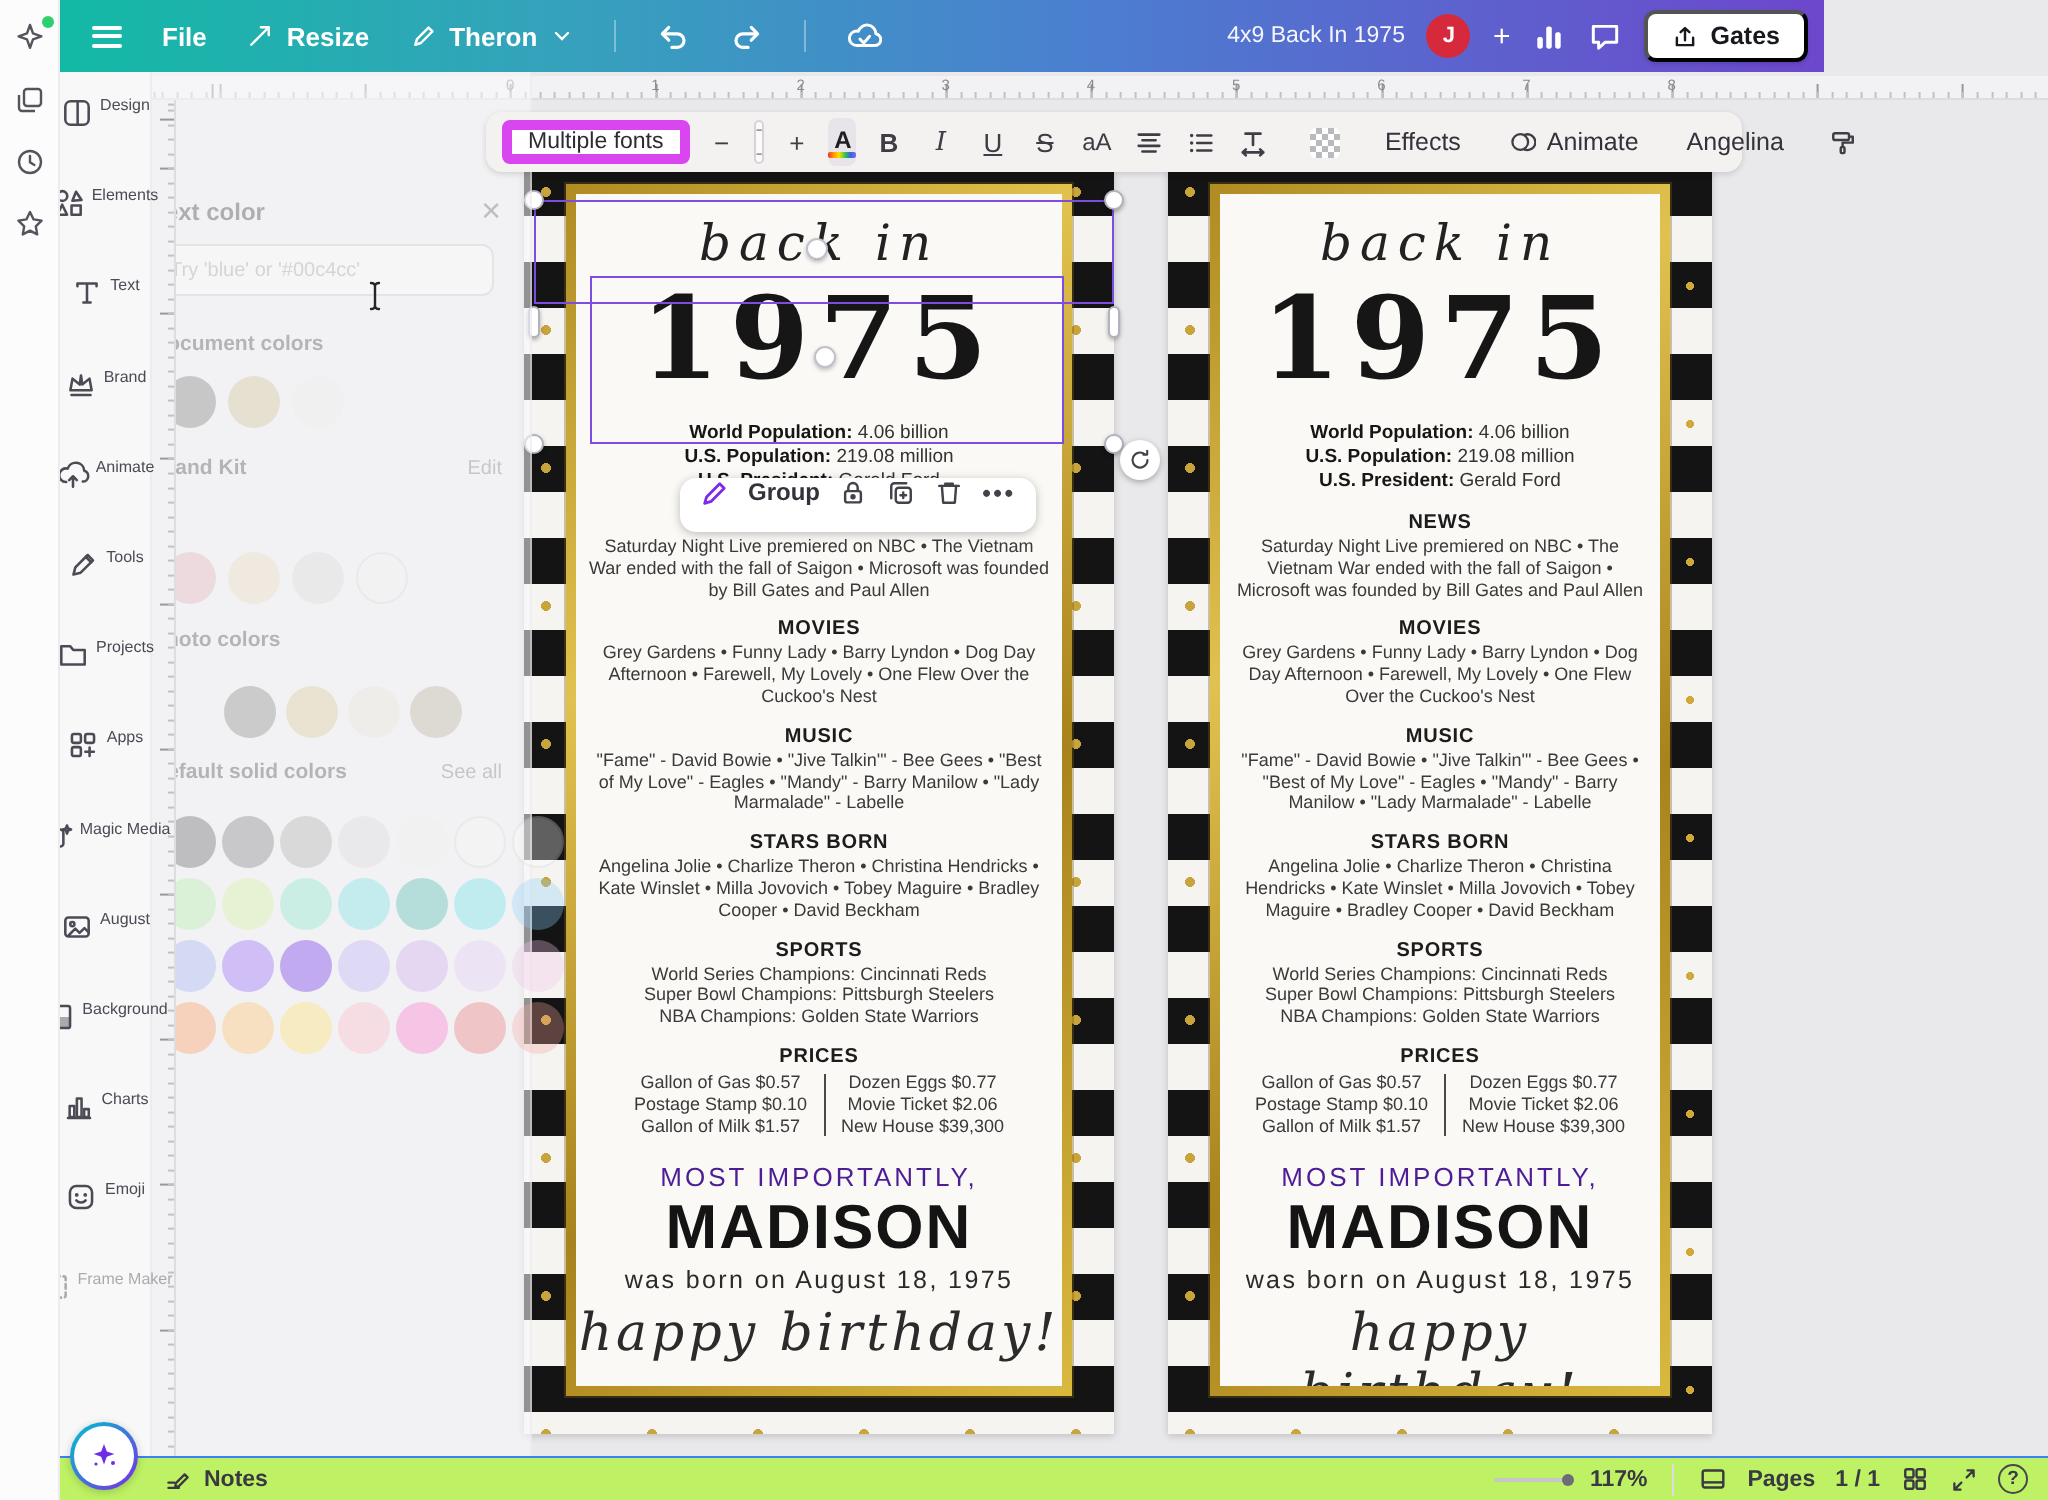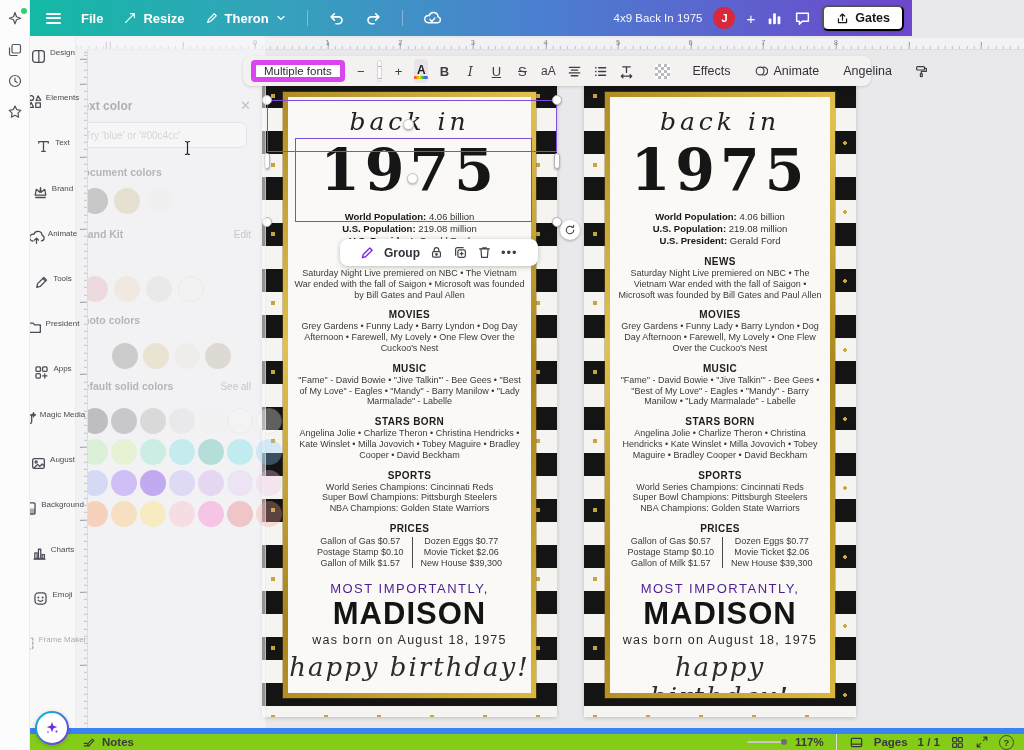--- a/index.html
+++ b/index.html
@@ -55,21 +55,21 @@
 .p-most{margin-top:12px;font-size:13px;letter-spacing:1.5px;color:#4c1d95}
 .p-name{font-size:31px;line-height:33px;font-weight:700;letter-spacing:1px;color:#141414;margin-top:1px}
 .p-born{font-size:12.5px;letter-spacing:1.2px;color:#2a2a2a;margin-top:3px}
 .p-wish{font-family:"DejaVu Serif",serif;font-style:italic;font-size:26px;letter-spacing:2px;color:#2b2b2b;margin-top:5px}
 
 .sel-box{position:absolute;border:1.5px solid #7d4ce0;z-index:5}
 .hnd{position:absolute;width:10px;height:10px;border-radius:50%;background:#fff;border:1px solid #b4b1bd;box-shadow:0 1px 2px rgba(0,0,0,.3);z-index:6}
 .hnd-pill{position:absolute;width:6px;height:16px;border-radius:3px;background:#fff;border:1px solid #b4b1bd;box-shadow:0 1px 2px rgba(0,0,0,.3);z-index:6}
 .hnd-ctr{position:absolute;width:11px;height:11px;border-radius:50%;background:#fff;border:1px solid #c3c0cc;box-shadow:0 1px 2px rgba(0,0,0,.25);z-index:6}
 .rotate-hnd{position:absolute;width:20px;height:20px;border-radius:50%;background:#fff;box-shadow:0 1px 3px rgba(0,0,0,.3);z-index:6;display:flex;align-items:center;justify-content:center;color:#43424a;font-size:11px}
-.grp-bar{position:absolute;left:264px;top:203px;height:27px;background:#fff;border-radius:8px;box-shadow:0 1px 5px rgba(0,0,0,.25);z-index:7;display:flex;align-items:center;gap:9px;padding:0 20px;color:#43424a}
+.grp-bar{position:absolute;left:264px;top:203px;height:27px;background:#fff;border-radius:8px;box-shadow:0 1px 5px rgba(0,0,0,.25);z-index:7;display:flex;gap:9px;padding:0 10px;color:#43424a}
 .grp-bar .glabel{font-size:12px;font-weight:700;color:#33323a}
 
 .fade-panel{position:absolute;left:56px;top:36px;width:210px;bottom:22px;background:rgba(250,250,251,.55);z-index:10;border-right:1px solid rgba(230,230,233,.5)}
 .fp{opacity:.32}
 .fp-row{display:flex;justify-content:space-between;align-items:center;position:absolute;left:20px;right:14px}
 .fp-title{font-size:12px;font-weight:700;color:#22212a}
 .fp-x{font-size:13px;color:#55545d}
 .fp-search{position:absolute;left:20px;right:18px;top:86px;height:26px;border:1px solid #c9c9cf;border-radius:6px;background:#fff;display:flex;align-items:center;padding:0 8px;font-size:10px;color:#9a9aa2}
 .fp-label{font-size:10.5px;font-weight:700;color:#33323b}
 .fp-link{font-size:10px;color:#6b6a73}
@@ -80,21 +80,21 @@
 .font-box{width:97px;height:22px;background:#fff;border:5px solid #d946ef;border-radius:4px;font-size:11.5px;color:#2e2b33;display:flex;align-items:center;padding:0 8px;white-space:nowrap}
 .t-btn{min-width:20px;height:24px;display:flex;align-items:center;justify-content:center;font-size:13px;border-radius:4px;padding:0 2px}
 .size-box{width:26px;height:22px;border:1px solid #d6d3d9;border-radius:4px;display:flex;align-items:center;justify-content:center;font-size:11px;color:#9b99a1;background:#fbfbfc}
 .color-a{width:24px;height:24px;border-radius:4px;background:#e8e4ea;display:flex;flex-direction:column;align-items:center;justify-content:center}
 .color-a .A{font-size:12px;font-weight:700;line-height:12px;color:#1f1d24}
 .rainbow{width:14px;height:3px;border-radius:1px;background:linear-gradient(90deg,#e33,#f90,#fd0,#3c4,#36d,#86e)}
 .tb-div{width:1px;height:16px;background:#d8d5da;margin:0 2px}
 .t-label{font-size:12.5px;font-weight:400;color:#33323a;padding:0 4px;display:flex;align-items:center;gap:5px;white-space:nowrap}
 .checker{width:15px;height:15px;border-radius:3px;background-image:linear-gradient(45deg,#b9b9be 25%,transparent 25% 75%,#b9b9be 75%),linear-gradient(45deg,#b9b9be 25%,#fff 25% 75%,#b9b9be 75%);background-size:6px 6px;background-position:0 0,3px 3px}
 
-.bottombar{position:absolute;left:30px;right:0;bottom:0;height:22px;background:#84cc16;border-top:6px solid #3b82f6;z-index:30;display:flex;align-items:center;color:#3a3942;font-size:11.5px}
+.bottombar{position:absolute;left:30px;right:0;bottom:0;height:22px;background:#bef264;border-top:1px solid #3b82f6;z-index:30;display:flex;align-items:center;color:#3a3942;font-size:11.5px}
 .bb-left{display:flex;align-items:center;gap:6px;padding-left:52px;font-weight:700}
 .bb-right{margin-left:auto;display:flex;align-items:center;gap:10px;padding-right:10px;font-weight:700}
 .zoom-slider{width:38px;height:2px;background:#c6c6cb;border-radius:1px;position:relative}
 .zoom-slider i{position:absolute;right:-2px;top:-2px;width:6px;height:6px;background:#6e6d76;border-radius:50%}
 .help-circle{width:15px;height:15px;border:1.3px solid #47464e;border-radius:50%;display:flex;align-items:center;justify-content:center;font-size:9.5px;font-weight:700}
 
 .ai-btn{position:absolute;left:35px;top:711px;width:34px;height:34px;border-radius:50%;border:2px solid transparent;background:linear-gradient(#fff,#fff) padding-box,linear-gradient(135deg,#00c4cc,#7d2ae8) border-box;z-index:45;display:flex;align-items:center;justify-content:center;color:#6d2ee6;box-shadow:0 1px 4px rgba(0,0,0,.2)}
 .stray-swatch{position:absolute;left:47px;top:406px;width:26px;height:26px;border-radius:50%;background:#9b9b9b;opacity:.75;z-index:9}
 </style>
 </head>
@@ -268,21 +268,21 @@
       </span>
       <span class="lbl">Tools</span>
     </div>
 
     <div class="side-item">
       <span class="icn">
         <svg viewBox="0 0 16 16" width="17" height="17" fill="none" stroke="currentColor" stroke-width="1.2" stroke-linecap="round" stroke-linejoin="round">
           <path d="M2.5 12.5v-8.6h4.2l1.4 1.7h5.4v6.9z"></path>
         </svg>
       </span>
-      <span class="lbl">President</span>
+      <span class="lbl">Projects</span>
     </div>
 
     <div class="side-item">
       <span class="icn">
         <svg viewBox="0 0 16 16" width="17" height="17" fill="none" stroke="currentColor" stroke-width="1.2" stroke-linecap="round" stroke-linejoin="round">
           <rect x="2.8" y="2.8" width="4.2" height="4.2" rx="1"></rect>
           <rect x="9" y="2.8" width="4.2" height="4.2" rx="1"></rect>
           <rect x="2.8" y="9" width="4.2" height="4.2" rx="1"></rect>
           <path d="M11.1 9.2v4M9.1 11.2h4"></path>
         </svg>

